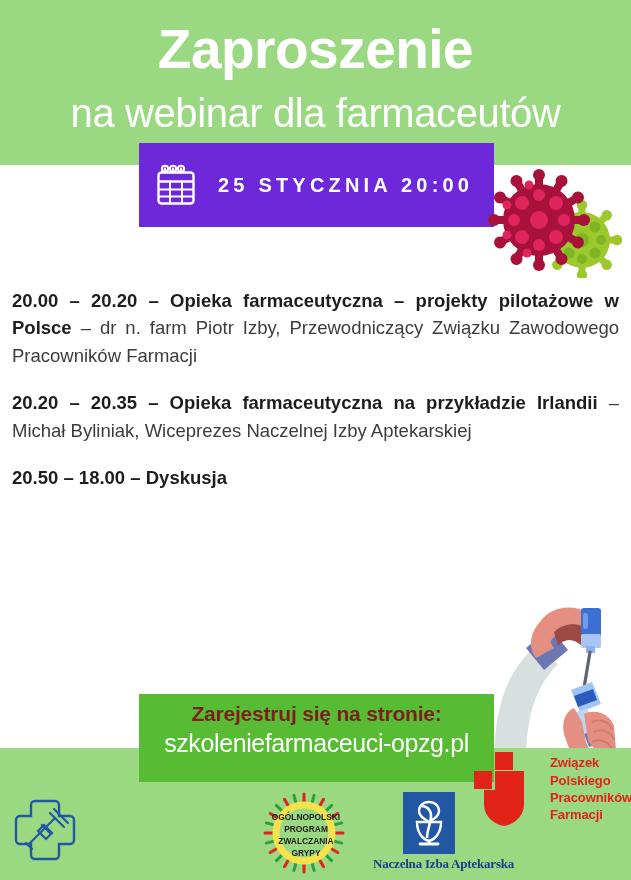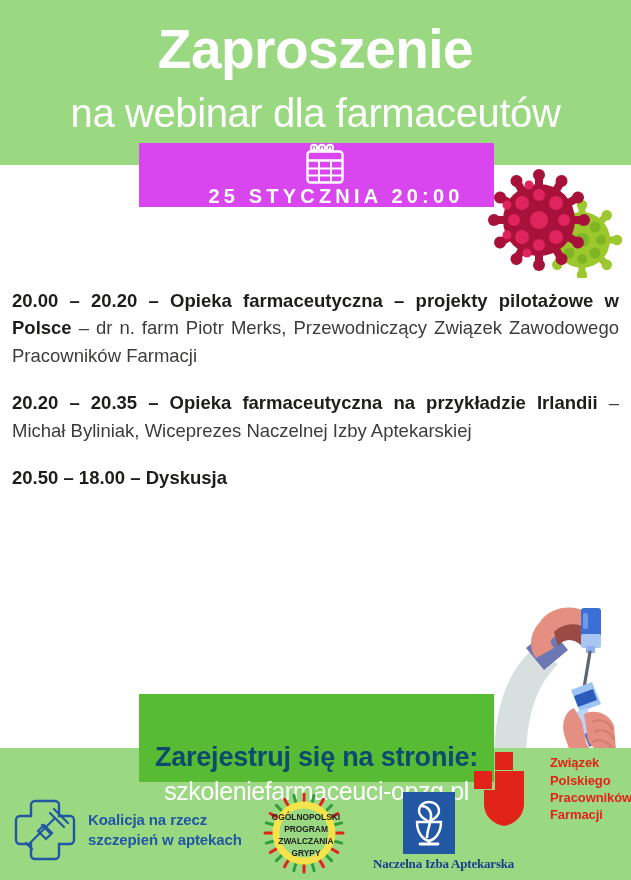--- a/index.html
+++ b/index.html
@@ -55,27 +55,26 @@
     font-size: 40px;
     font-weight: normal;
     letter-spacing: -0.4px;
     line-height: 1.05;
   }
 
   
   .date-badge {
     position: absolute;
     left: 139px; top: 143px;
-    width: 355px; height: 64px;
-    background: #d946ef;
+    width: 355px; height: 84px;
+    background: #6d28d9;
     display: flex;
     align-items: center;
     box-sizing: border-box;
     padding-left: 17px;
-    flex-direction: column;
   }
   .cal-icon { flex: 0 0 auto; line-height: 0; }
   .date-text {
     color: #ffffff;
     font-size: 20px;
     font-weight: bold;
     letter-spacing: 4.2px;
     margin-left: 22px;
     white-space: nowrap;
   }
@@ -124,26 +123,25 @@
   .reg-box {
     position: absolute;
     left: 139px; top: 694px;
     width: 355px; height: 88px;
     background: #57BB33;
     box-sizing: border-box;
     text-align: center;
     padding-top: 7px;
   }
   .reg-cta {
-    color: #0c4a6e;
-    font-size: 27px;
+    color: #7f1d1d;
+    font-size: 21px;
     font-weight: bold;
     line-height: 1.25;
     letter-spacing: -0.2px;
-    margin-top: 40px;
   }
   .reg-url {
     color: #ffffff;
     font-size: 25px;
     font-weight: normal;
     line-height: 1.3;
     letter-spacing: -0.4px;
     text-align: center;
   }
 
@@ -325,21 +323,21 @@
           <circle cx="24" cy="42" r="4.5"></circle>
         <circle cx="24" cy="72" r="4.5"></circle>
           <circle cx="44" cy="90" r="4.5"></circle>
       </g>
     </svg>
   </div>
 
 
   <div class="program-list">
     <div class="program-item">
-      <span class="b">20.00 – 20.20 – Opieka farmaceutyczna – projekty pilotażowe w Polsce</span><span class="n"> – dr n. farm Piotr Merks, Przewodniczący Związek Zawodowego Pracowników Farmacji</span>
+      <span class="b">20.00 – 20.20 – Opieka farmaceutyczna – projekty pilotażowe w Polsce</span><span class="n"> – dr n. farm Piotr Izby, Przewodniczący Związku Zawodowego Pracowników Farmacji</span>
     </div>
     <div class="program-item">
       <span class="b">20.20 – 20.35 – Opieka farmaceutyczna na przykładzie Irlandii</span><span class="n"> – Michał Byliniak, Wiceprezes Naczelnej Izby Aptekarskiej</span>
     </div>
     <div class="program-item">
       <span class="b">20.50 – 18.00 – Dyskusja</span><span class="n"></span>
     </div>
   </div>
 
   <div class="syringe-art">
@@ -393,24 +391,20 @@
           <path d="M18 50 L30 38"></path>
           <path d="M29 39 L45 23"></path>
           <path d="M32 30 L40 38"></path>
           <path d="M40 18 L54 32"></path>
           <path d="M44 14 L58 28"></path>
           <path d="M16 48 L22 54"></path>
         </g>
         <path d="M28 36 L36 44 L42 38 L34 30 Z" fill="none" stroke="#2257A4" stroke-width="2.2"></path>
       </svg>
     </span>
-    <span class="txt">
-      <span>Koalicja na rzecz</span><br>
-      <span>szczepień w aptekach</span>
-    </span>
   </div>
 
   <div class="logo-opzg">
     <svg width="112" height="86" viewBox="0 0 112 86" xmlns="http://www.w3.org/2000/svg">
       <g stroke-width="3" stroke-linecap="round">
         <g transform="rotate(0 50 43)">
             <path d="M50 4 v10" stroke="#E2231A"></path>
           </g>
         <g transform="rotate(15 50 43)">
             <path d="M50 4 v10" stroke="#2E9E3E"></path>

